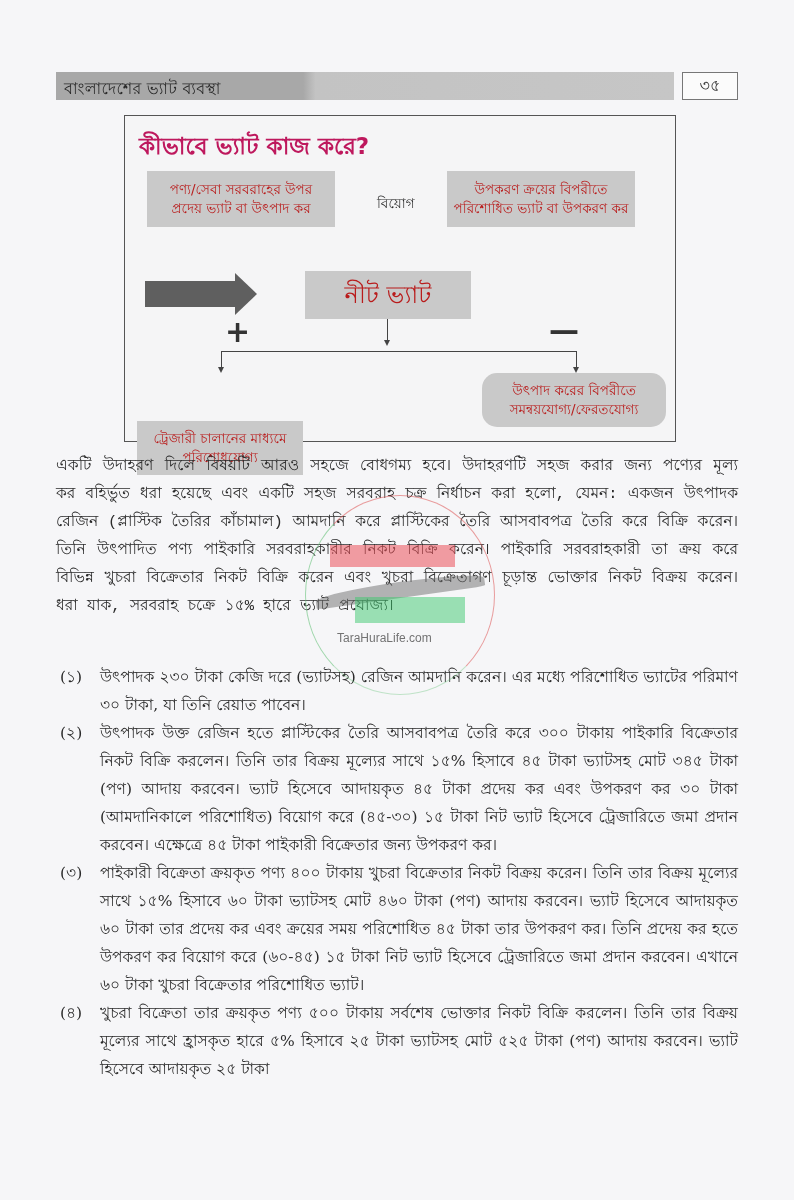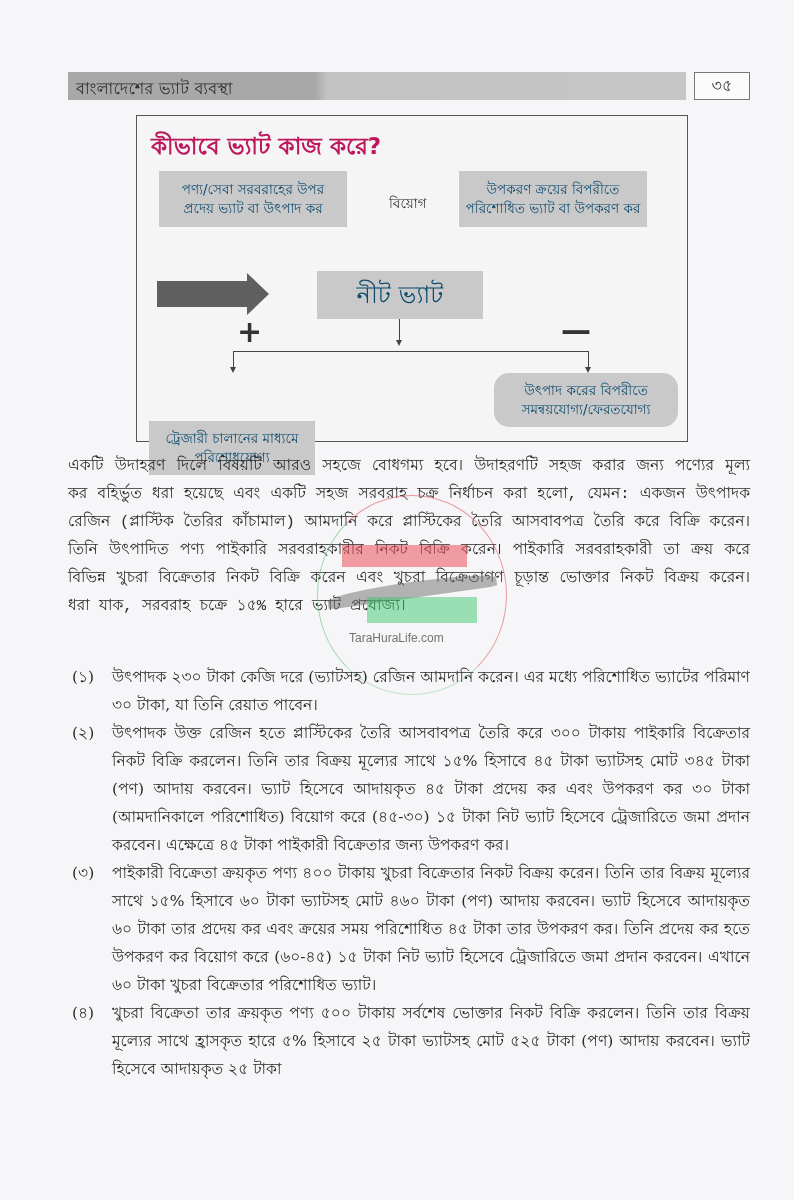--- a/index.html
+++ b/index.html
@@ -4,21 +4,21 @@
   <style>
     * { box-sizing: border-box; margin: 0; padding: 0; }
     html, body { width: 794px; height: 1200px; }
     body {
       background: #f6f6f8;
       font-family: "DejaVu Sans", sans-serif;
       color: #2a2a2a;
       position: relative;
       overflow: hidden;
     }
-    .page { position: absolute; left: 12px; top: 0; width: 699px; height: 1200px; }
+    .page { position: absolute; left: 0; top: 0; width: 699px; height: 1200px; }
 
     
     .header-band {
       position: absolute; left: 56px; top: 72px; width: 618px; height: 28px;
       background: linear-gradient(90deg, #a8a8a8 0%, #a8a8a8 40%, #c3c3c3 42%, #c6c6c6 100%);
     }
     .header-title {
       position: absolute; left: 8px; top: 4px;
       font-size: 16px; color: #2a2a2a; letter-spacing: 0.2px;
     }
@@ -34,21 +34,21 @@
       position: absolute; left: 124px; top: 115px; width: 552px; height: 327px;
       border: 1.5px solid #555; background: #f5f5f6;
     }
     .diagram-title {
       position: absolute; left: 14px; top: 12px;
       font-size: 23px; font-weight: bold; color: #be185d;
     }
     .gbox {
       position: absolute; background: #c9c9c9;
       display: flex; align-items: center; justify-content: center; text-align: center;
-      font-size: 13.5px; line-height: 19px; color: #0c4a6e;
+      font-size: 13.5px; line-height: 19px; color: #b91c1c;
     }
     .box-output { left: 22px; top: 55px; width: 188px; height: 56px; }
     .box-input { left: 322px; top: 55px; width: 188px; height: 56px; }
     .label-minus-op {
       position: absolute; left: 232px; top: 77px; font-size: 13.5px; color: #2b2b2b; margin-left: 20px;
     }
     .box-net { left: 180px; top: 155px; width: 166px; height: 48px; font-size: 24px; }
     .box-treasury { left: 12px; top: 257px; width: 166px; height: 54px; margin-top: 48px; }
     .box-adjust { left: 357px; top: 257px; width: 184px; height: 54px; border-radius: 15px; }
 

